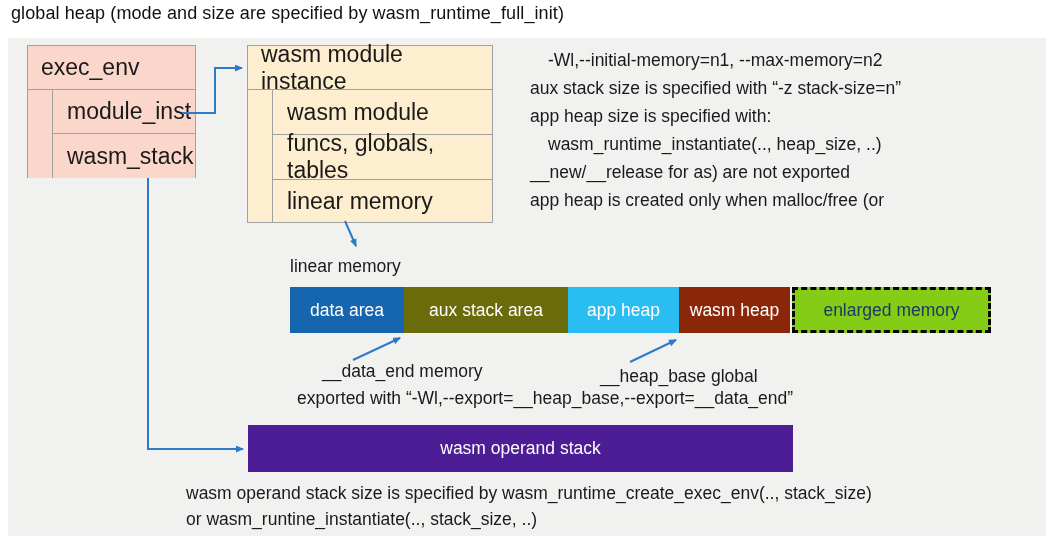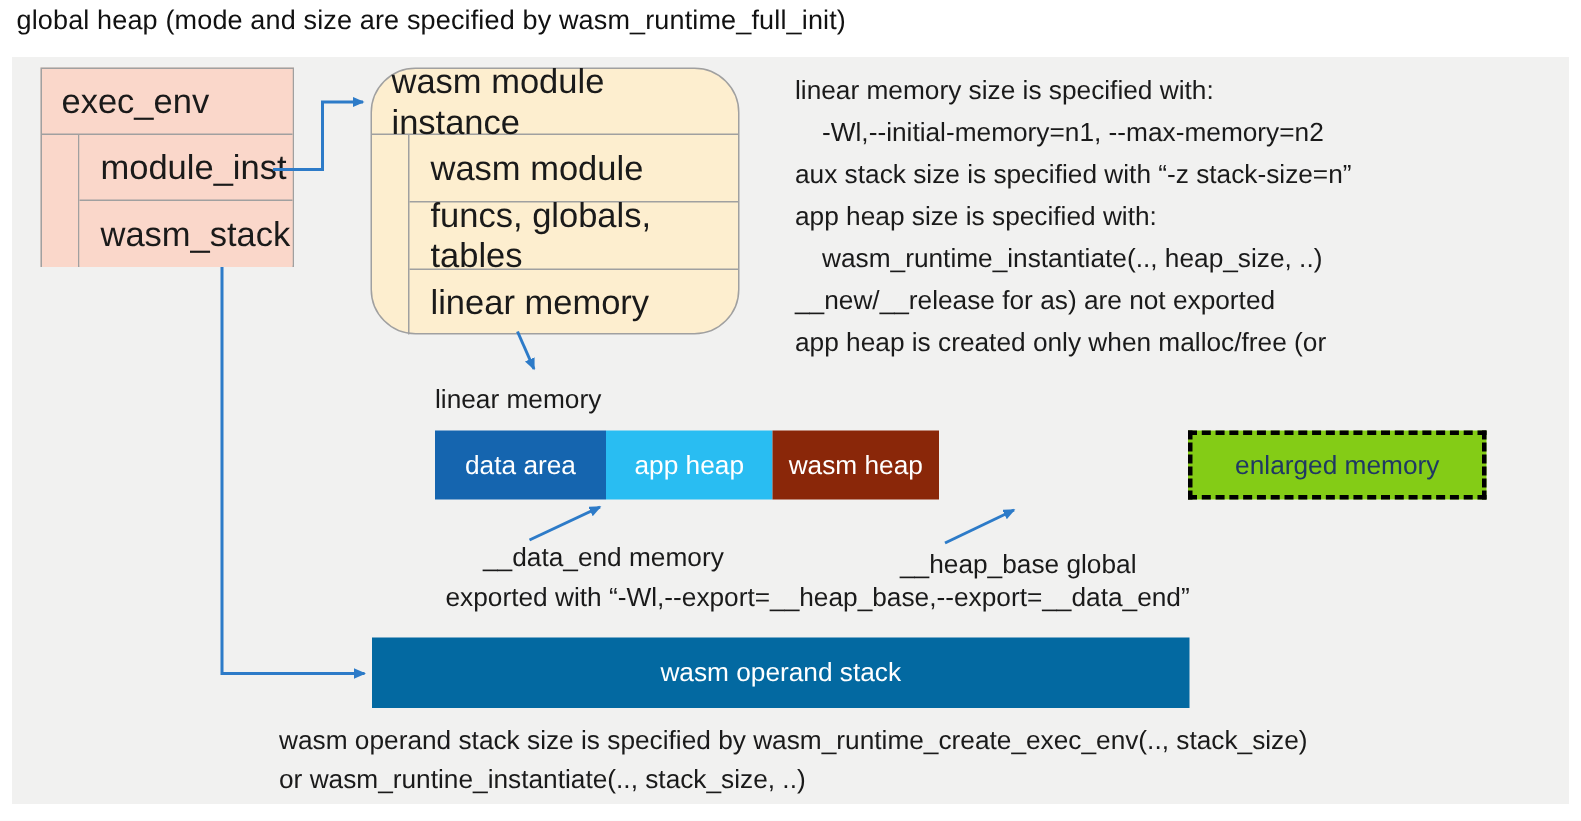--- a/index.html
+++ b/index.html
@@ -20,21 +20,21 @@
   .sbox .hdr{box-sizing:border-box;display:flex;align-items:center;
     padding-left:13px;border-bottom:1px solid #a0a0a0;}
   .sbox .body{display:flex;}
   .sbox .indent{box-sizing:border-box;border-right:1px solid #a0a0a0;width:25px;flex:0 0 25px;}
   .sbox .rows{flex:1;display:flex;flex-direction:column;}
   .sbox .row{box-sizing:border-box;display:flex;align-items:center;
     padding-left:14px;border-bottom:1px solid #a0a0a0;}
   .sbox .row:last-child{border-bottom:none;}
   .pink{background:#fad7ca;}
   .pink .indent,.pink .hdr,.pink .row{background:#fad7ca;}
-  .yellow{background:#fdeecf;border-radius:30px;}
+  .yellow{background:#fdeecf;}
   .exec{left:27px;top:45px;width:169px;height:133px;}
   .exec .hdr{height:44px;}
   .exec .row{height:44px;}
   .exec .row:last-child{height:44px;}
   .minst{left:247px;top:45px;width:246px;height:178px;}
   .minst .hdr{height:44px;}
   .minst .row{height:45px;}
   .minst .row:last-child{height:43px;}
   
   .notes-top{left:530px;top:46px;width:512px;font-size:17.5px;line-height:28px;}
@@ -50,21 +50,21 @@
   .seg-libc{width:111px;background:#8a2709;}
   .seg-enl{left:792px;top:287px;width:199px;height:46px;box-sizing:border-box;
     border:3px dashed #000;background:#84cc16;color:#1f3864;
     display:flex;align-items:center;justify-content:center;font-size:17.5px;}
   
   .ann{font-size:17.5px;white-space:nowrap;}
   .ann-dataend{left:322px;top:361px;}
   .ann-heapbase{left:600px;top:366px;}
   .ann-exported{left:297px;top:388px;}
   
-  .opstack{left:248px;top:425px;width:545px;height:47px;background:#0369a1;
+  .opstack{left:248px;top:425px;width:545px;height:47px;background:#4c1d95;
     display:flex;align-items:center;justify-content:center;color:#fff;font-size:17.5px;}
   .notes-bottom{left:186px;top:480px;font-size:17.5px;line-height:26px;white-space:nowrap;}
   
   .wires{left:0;top:0;width:1054px;height:547px;pointer-events:none;}
 </style>
 </head>
 <body>
 
 <div class="abs title">global heap (mode and size are specified by wasm_runtime_full_init)</div>
 
@@ -87,32 +87,32 @@
     <div class="indent"></div>
     <div class="rows">
       <div class="row">wasm module</div>
       <div class="row">funcs, globals, tables</div>
       <div class="row">linear memory</div>
     </div>
   </div>
 </div>
 
 <div class="abs notes-top">
-  <div>linear memory size is specified with:</div>
   <div class="ind">-Wl,--initial-memory=n1, --max-memory=n2</div>
   <div>aux stack size is specified with “-z stack-size=n”</div>
   <div>app heap size is specified with:</div>
   <div class="ind">wasm_runtime_instantiate(.., heap_size, ..)</div>
   <div>__new/__release for as) are not exported</div>
   <div>app heap is created only when malloc/free (or</div>
 </div>
 
 <div class="abs lm-label">linear memory</div>
 <div class="abs lm-bar">
   <div class="seg seg-data">data area</div>
+  <div class="seg seg-aux">aux stack area</div>
   <div class="seg seg-app">app heap</div>
   <div class="seg seg-libc">wasm heap</div>
 </div>
 <div class="abs seg-enl">enlarged memory</div>
 
 <div class="abs ann ann-dataend">__data_end memory</div>
 <div class="abs ann ann-heapbase">__heap_base global</div>
 <div class="abs ann ann-exported">exported with “-Wl,--export=__heap_base,--export=__data_end”</div>
 
 <div class="abs opstack">wasm operand stack</div>

